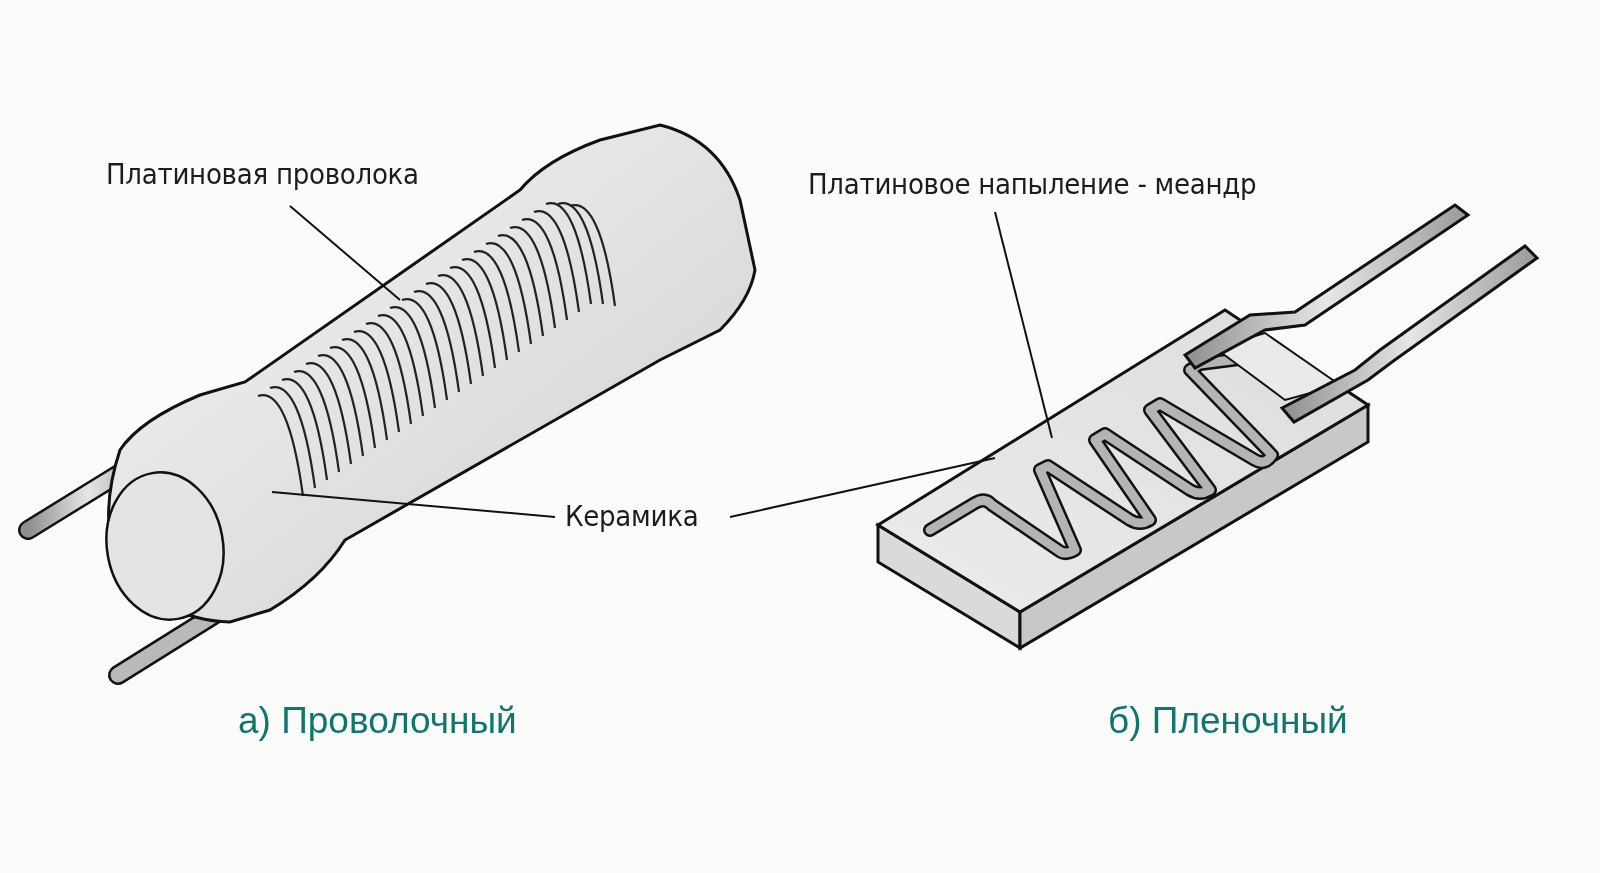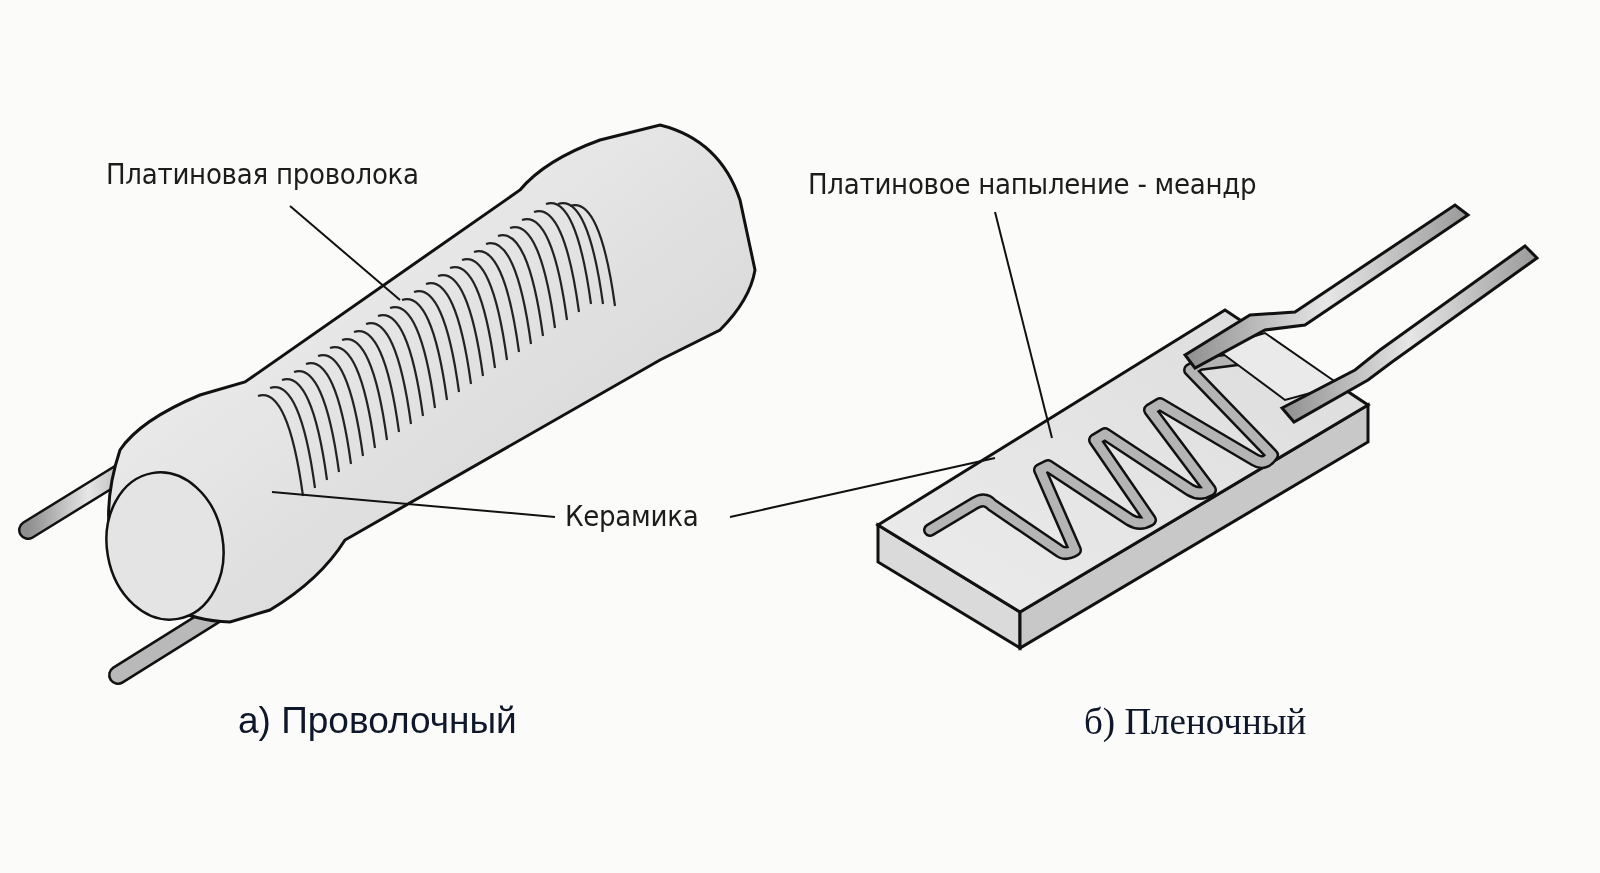--- a/index.html
+++ b/index.html
@@ -10,21 +10,21 @@
       position: relative;
     }
     svg.diagram { position: absolute; left: 0; top: 0; }
     .label {
       position: absolute; color: #1c1c1c; white-space: nowrap;
       font-family: "DejaVu Sans", sans-serif;
       font-size: 29px; letter-spacing: -0.3px;
       transform: scaleX(0.9); transform-origin: left center;
     }
     .caption {
-      position: absolute; color: #0f172a; white-space: nowrap;
+      position: absolute; color: #0f766e; white-space: nowrap;
       font-family: "Liberation Sans", sans-serif;
       font-size: 37px;
     }
   </style>
 </head>
 <body>
 
 <svg class="diagram" width="1600" height="873" viewBox="0 0 1600 873" xmlns="http://www.w3.org/2000/svg">
   <defs>
     <linearGradient id="glass" x1="0" y1="0" x2="1" y2="1">
@@ -116,13 +116,13 @@
     <line x1="995" y1="212" x2="1052" y2="438" stroke="#111" stroke-width="2"></line>
     <line x1="730" y1="517" x2="995" y2="458" stroke="#111" stroke-width="2"></line>
   </g>
 </svg>
 
 <div class="label" style="left:106px; top:157px;">Платиновая проволока</div>
 <div class="label" style="left:565px; top:499px;">Керамика</div>
 <div class="label" style="left:808px; top:167px;">Платиновое напыление - меандр</div>
 
 <div class="caption" style="left:238px; top:700px;">а) Проволочный</div>
-<div class="caption" style="left:1084px; top:700px;font-family:Liberation Serif, serif;">б) Пленочный</div>
+<div class="caption" style="left:1108px; top:700px;">б) Пленочный</div>
 
 </body></html>

